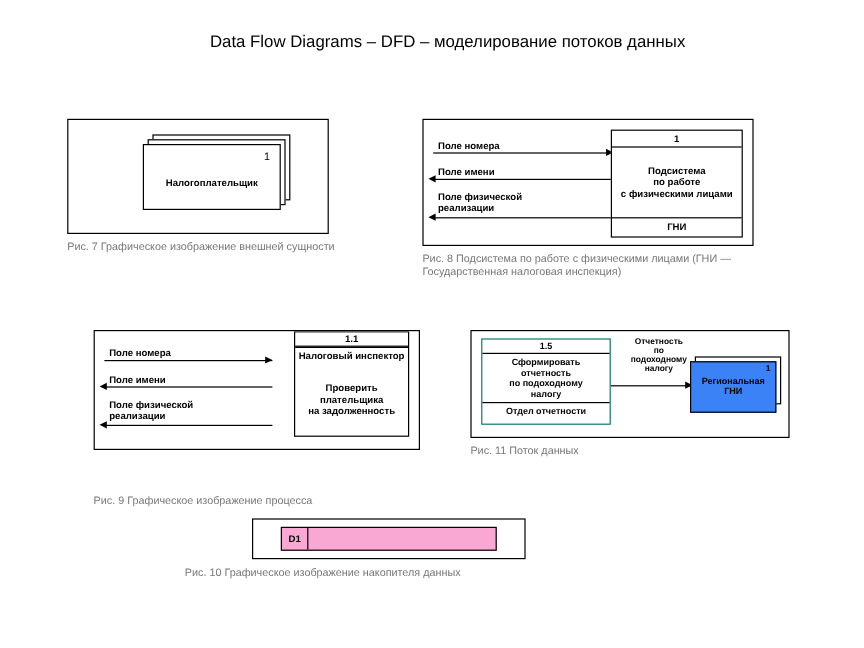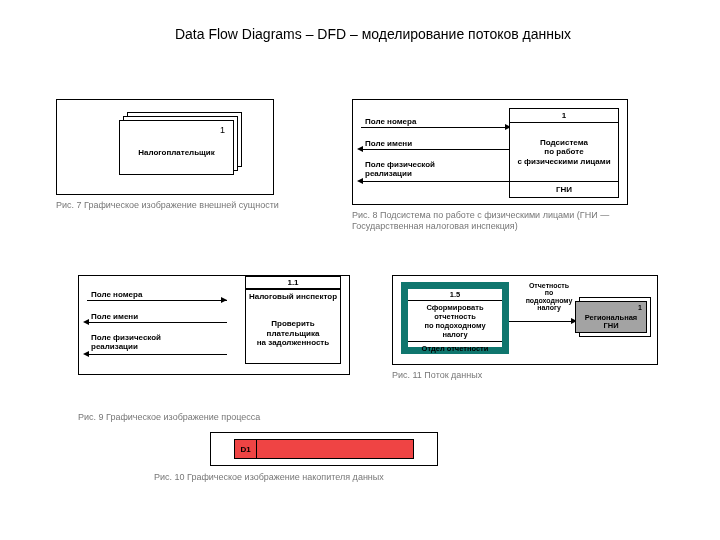--- a/index.html
+++ b/index.html
@@ -77,21 +77,21 @@
     position: absolute;
     width: 0; height: 0;
     border-top: 3px solid transparent;
     border-bottom: 3px solid transparent;
     border-right: 6px solid #000;
   }
   .store {
     position: relative;
     display: flex;
     border: 1px solid #000;
-    background: #ef4444;
+    background: #f9a8d4;
     height: 20px;
     align-items: stretch;
   }
   .store-id {
     width: 22px;
     border-right: 1px solid #000;
     font-size: 8px;
     font-weight: bold;
     display: flex;
     align-items: center;
@@ -104,41 +104,41 @@
     display: flex;
     align-items: center;
     justify-content: flex-start;
     padding-left: 6px;
   }
   
   .fig11-proc {
     position: absolute;
     left: 8px; top: 6px;
     width: 108px; height: 72px;
-    border: 7px solid #0f766e;
+    border: 1px solid #0f766e;
     font-size: 7.5px;
     text-align: center;
   }
   .fig11-proc .id { border-bottom: 1px solid #000; font-weight: bold; padding: 1px 0; }
   .fig11-proc .txt { padding: 2px 2px; line-height: 1.2; border-bottom: 1px solid #000; }
   .fig11-proc .actor { padding: 2px 2px; }
   .fig11-entbox {
     position: absolute;
     right: 10px; top: 25px;
     width: 72px; height: 40px;
   }
   .fig11-entbox .shadow {
     position: absolute; top: -4px; left: 4px;
     width: 72px; height: 40px;
     border: 1px solid #000; background: #fff;
   }
   .fig11-entbox .front {
     position: absolute; top: 0; left: 0;
-    width: 72px; height: 32px;
-    border: 1px solid #000; background: #a3a3a3;
+    width: 72px; height: 43px;
+    border: 1px solid #000; background: #3b82f6;
   }
   .fig11-entbox .nid {
     position: absolute; top: 2px; right: 4px; font-size: 7px; font-weight: bold;
   }
   .fig11-entbox .label {
     position: absolute; top: 12px; left: 2px; right: 2px;
     text-align: center; font-size: 7.5px; font-weight: bold; line-height: 1.1;
   }
 </style>
 </head>

